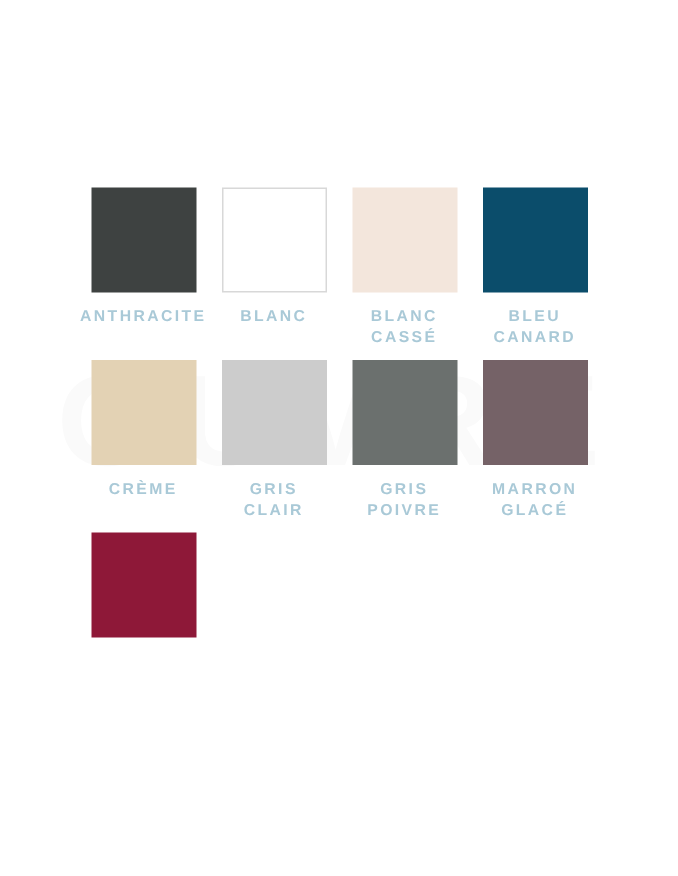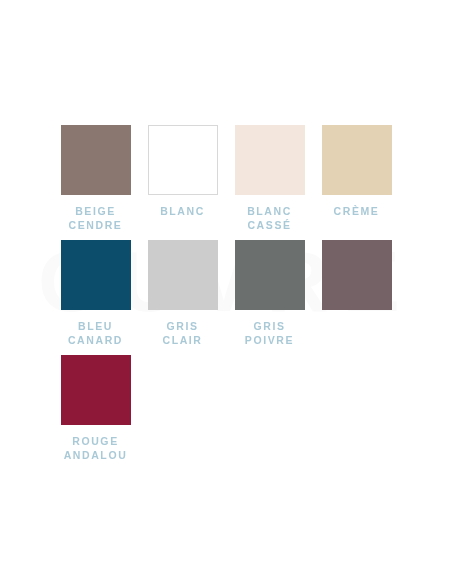--- a/index.html
+++ b/index.html
@@ -81,55 +81,54 @@
 </style>
 </head>
 <body>
 
 <div id="palette-page">
 
   <div id="watermark">OUVRE</div>
 
   <div id="swatch-grid">
       <div class="swatch-cell">
-        <div class="swatch-chip" style="background: rgb(138, 119, 112);"></div>
-        <div class="swatch-label">BEIGE
-CENDRE</div>
+        <div class="swatch-chip" style="background: rgb(62, 66, 65);"></div>
+        <div class="swatch-label">ANTHRACITE</div>
       </div>
       <div class="swatch-cell">
         <div class="swatch-chip" style="background: rgb(255, 255, 255); border: 1px solid rgb(216, 216, 216);"></div>
         <div class="swatch-label">BLANC</div>
       </div>
       <div class="swatch-cell">
         <div class="swatch-chip" style="background: rgb(243, 230, 220);"></div>
         <div class="swatch-label">BLANC
 CASSÉ</div>
       </div>
       <div class="swatch-cell">
-        <div class="swatch-chip" style="background: rgb(227, 210, 180);"></div>
-        <div class="swatch-label">CRÈME</div>
-      </div>
-      <div class="swatch-cell">
         <div class="swatch-chip" style="background: rgb(11, 77, 107);"></div>
         <div class="swatch-label">BLEU
 CANARD</div>
+      </div>
+      <div class="swatch-cell">
+        <div class="swatch-chip" style="background: rgb(227, 210, 180);"></div>
+        <div class="swatch-label">CRÈME</div>
       </div>
       <div class="swatch-cell">
         <div class="swatch-chip" style="background: rgb(204, 204, 204);"></div>
         <div class="swatch-label">GRIS
 CLAIR</div>
       </div>
       <div class="swatch-cell">
         <div class="swatch-chip" style="background: rgb(107, 112, 110);"></div>
         <div class="swatch-label">GRIS
 POIVRE</div>
       </div>
       <div class="swatch-cell">
         <div class="swatch-chip" style="background: rgb(117, 98, 103);"></div>
+        <div class="swatch-label">MARRON
+GLACÉ</div>
       </div>
       <div class="swatch-cell">
         <div class="swatch-chip" style="background: rgb(142, 24, 56);"></div>
-        <div class="swatch-label">ROUGE
-ANDALOU</div>
       </div>
     </div>
 
 </div>
 
 </body></html>

